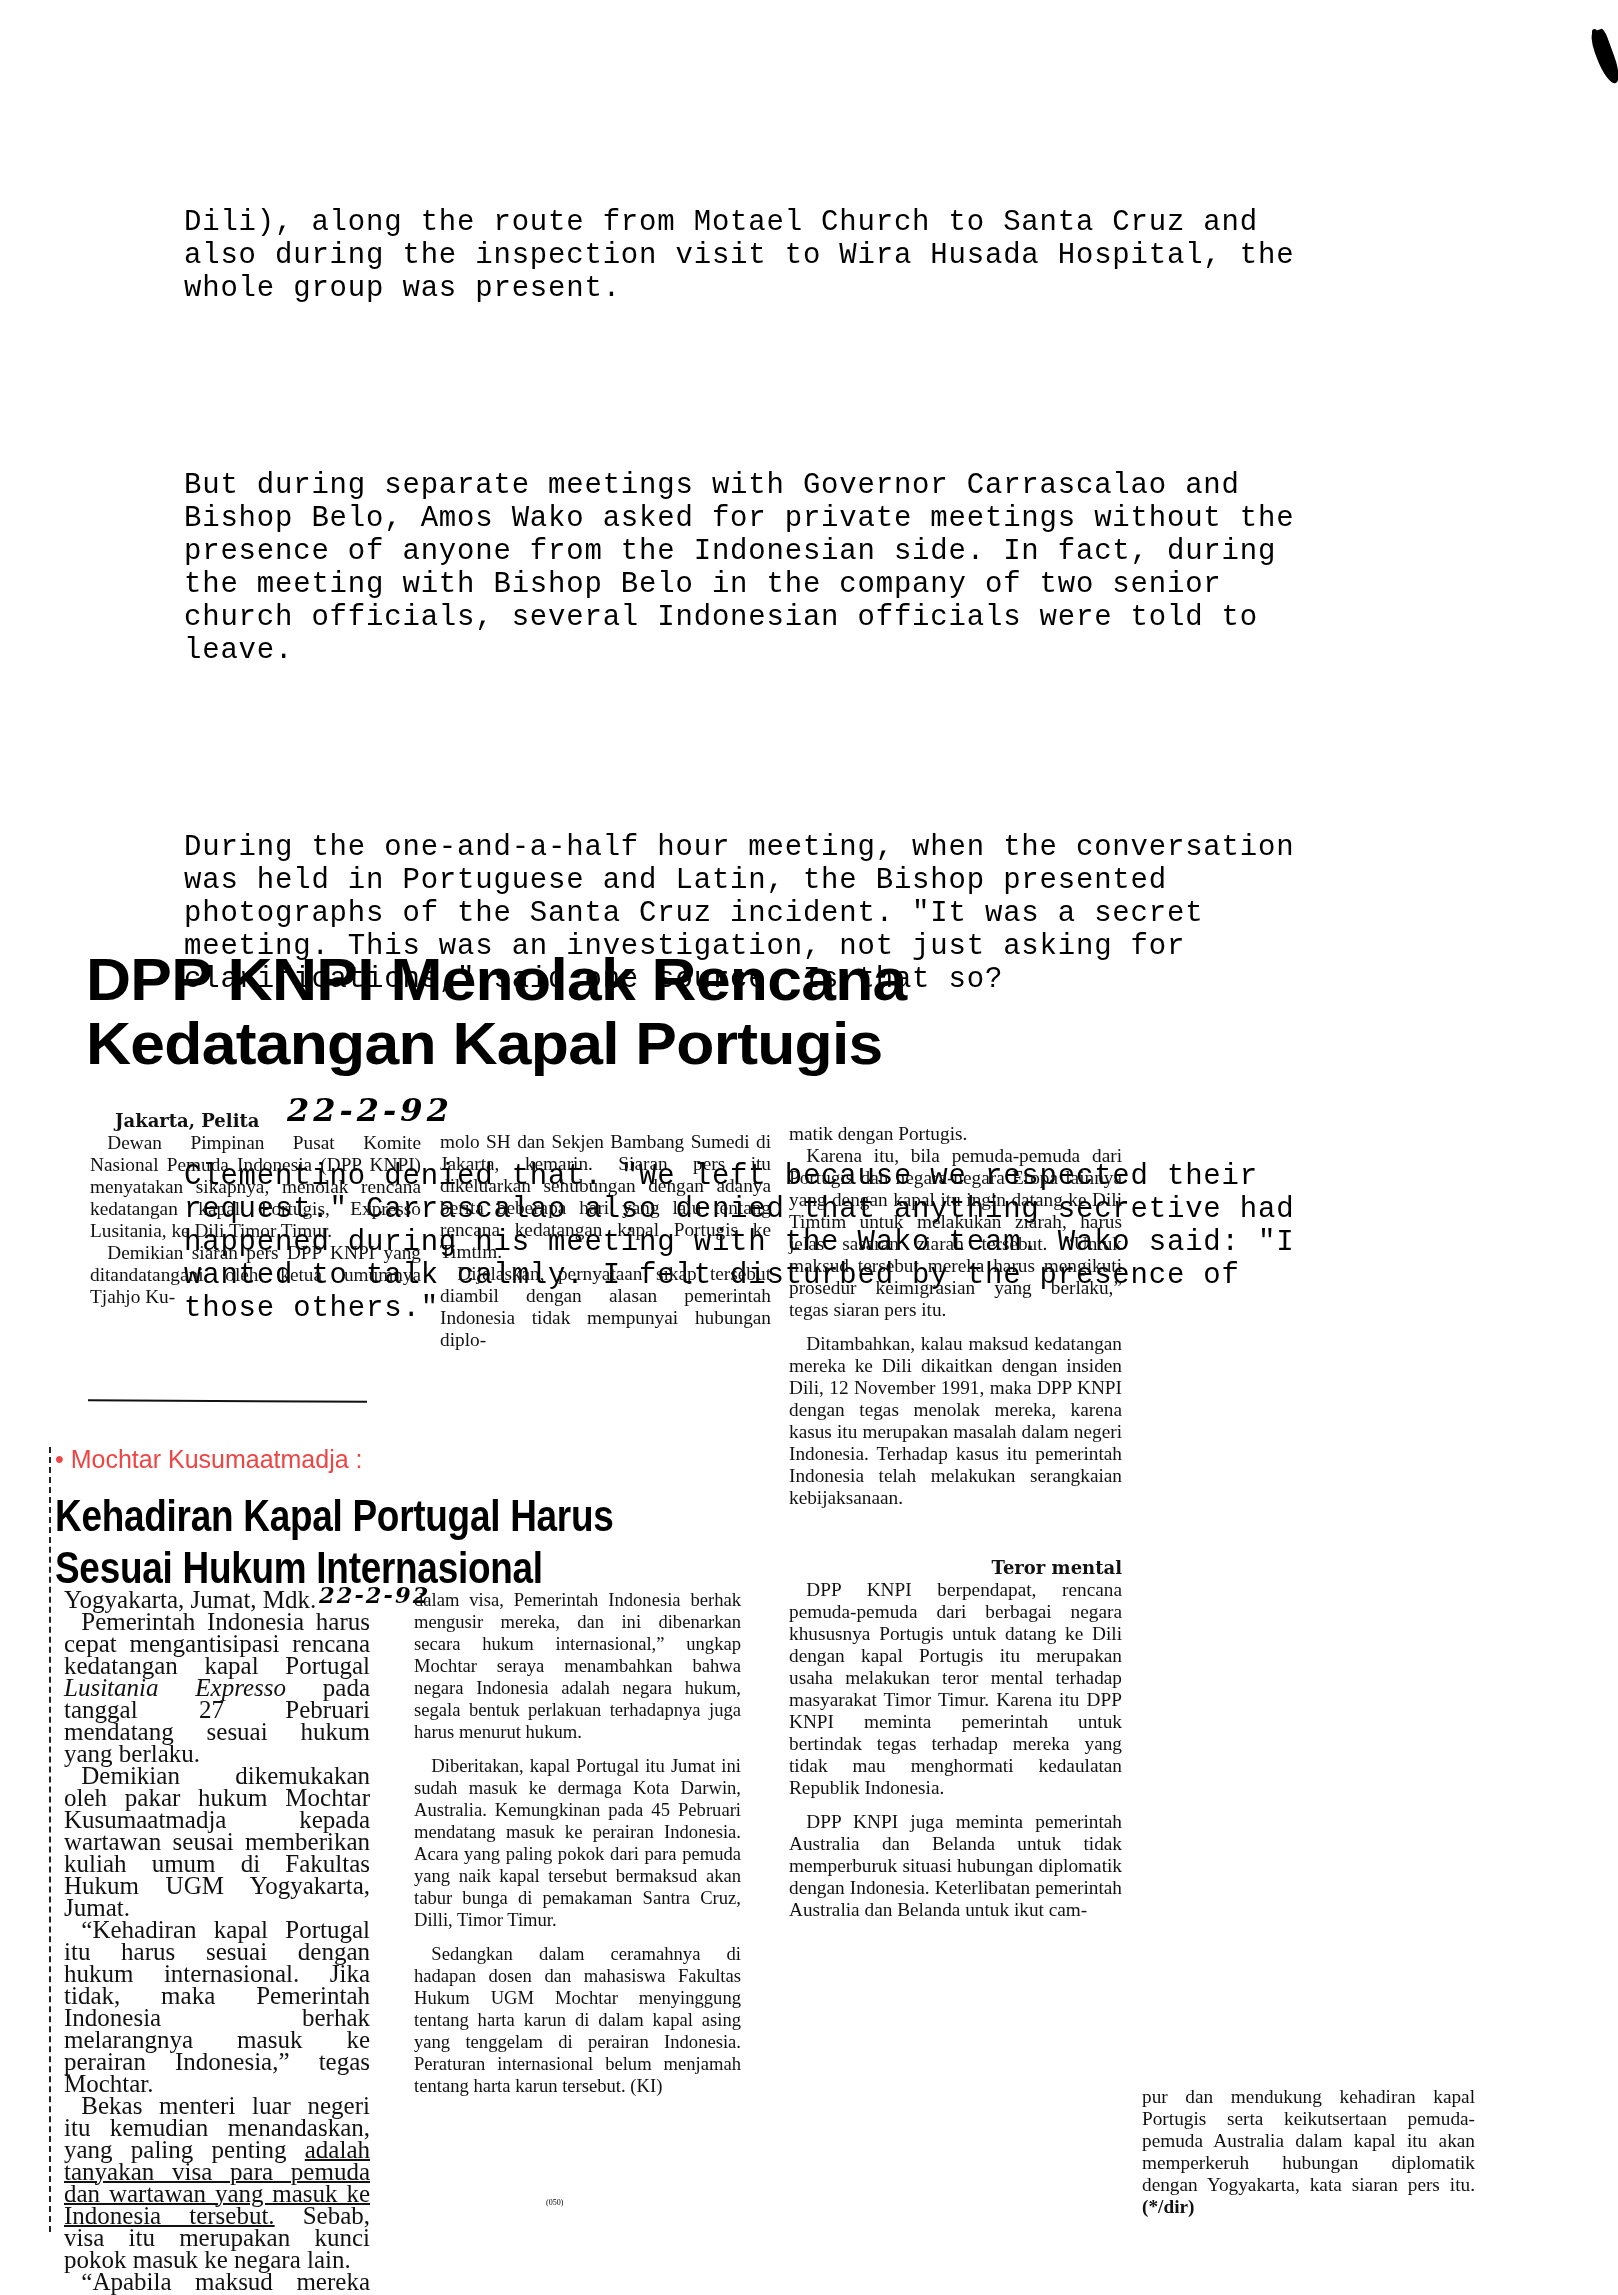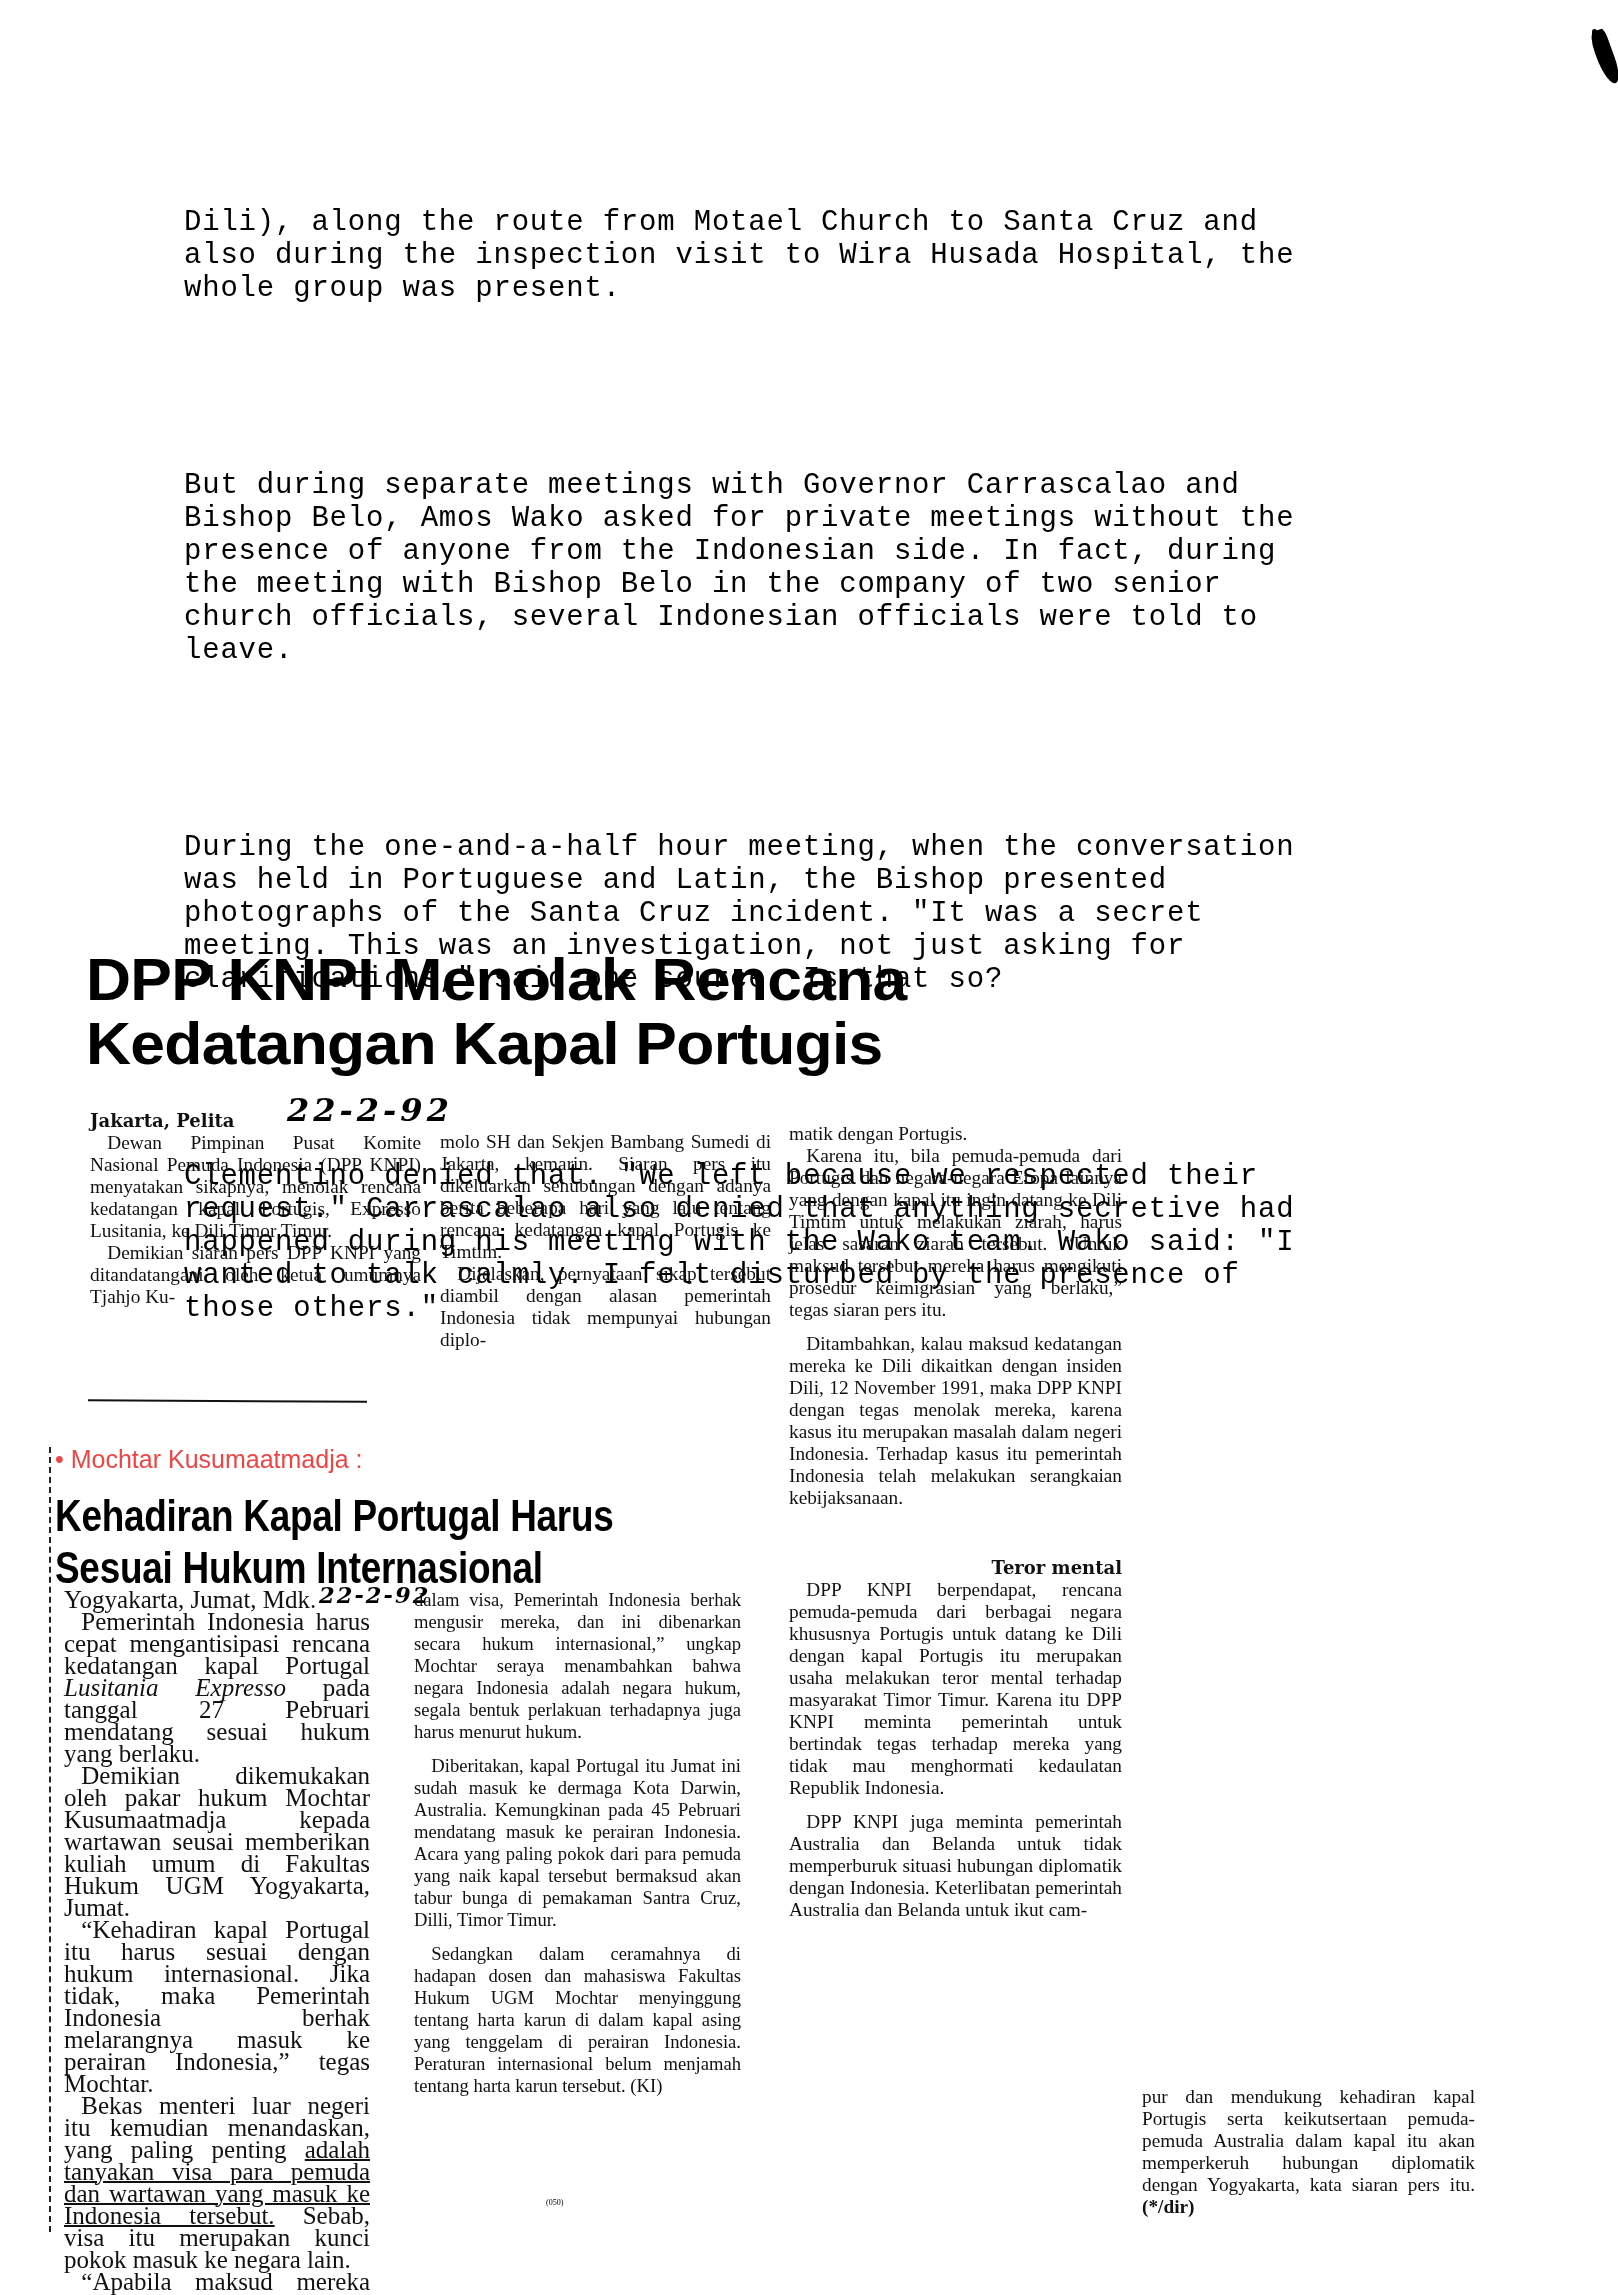--- a/index.html
+++ b/index.html
@@ -5,21 +5,21 @@
   html, body { margin: 0; padding: 0; background: #ffffff; }
   body { width: 1618px; height: 2295px; position: relative; overflow: hidden; color: #000; }
   .mono { font-family: "Liberation Mono", "DejaVu Sans Mono", monospace; font-size: 29px; line-height: 33px; letter-spacing: 0.8px; position: absolute; left: 184px; width: 1291px; white-space: pre; }
   .mono p { margin: 0; }
   .speck { position: absolute; background: #000; }
   .headline { position: absolute; font-family: "Liberation Sans", "DejaVu Sans", sans-serif; font-weight: 900; color: #000; letter-spacing: -0.7px; }
   .h1 { left: 86px; top: 948px; font-size: 60px; line-height: 64px; transform: scaleX(1.04); transform-origin: left top; }
   .col { position: absolute; font-family: "Liberation Serif", "DejaVu Serif", serif; font-size: 19.3px; line-height: 22px; text-align: justify; color: #111; }
   .col p { margin: 0; text-indent: 17.3px; }
   .col p.noind { text-indent: 0; }
-  .dateline { font-family: "DejaVu Serif", serif; font-weight: bold; font-size: 18px; }
+  .dateline { font-family: "DejaVu Serif", serif; font-weight: bold; font-size: 18px; margin-left: 25px; }
   .handdate { font-family: "DejaVu Serif", serif; font-style: italic; font-weight: bold; font-size: 32px; letter-spacing: 4px; position: absolute; }
   .rule { position: absolute; height: 2.7px; background: #111; }
   .vrule { position: absolute; width: 2px; border-left: 2px dashed #222; }
   .kicker { position: absolute; font-family: "Liberation Sans", "DejaVu Sans", sans-serif; font-size: 25px; color: #ef4444; }
   .h2 { position: absolute; font-family: "Liberation Sans", "DejaVu Sans", sans-serif; font-weight: bold; font-size: 45px; line-height: 52px; transform: scaleX(0.82); transform-origin: left top; letter-spacing: -0.3px; }
   .subhead { text-align: right; font-weight: bold; font-family: "DejaVu Serif", serif; font-size: 18px; margin-top: 9.3px; }
   .underline { text-decoration: underline; text-decoration-thickness: 2px; margin-top: 8px; }
   i { font-style: italic; }
   .gap { height: 12px; }
 </style>

